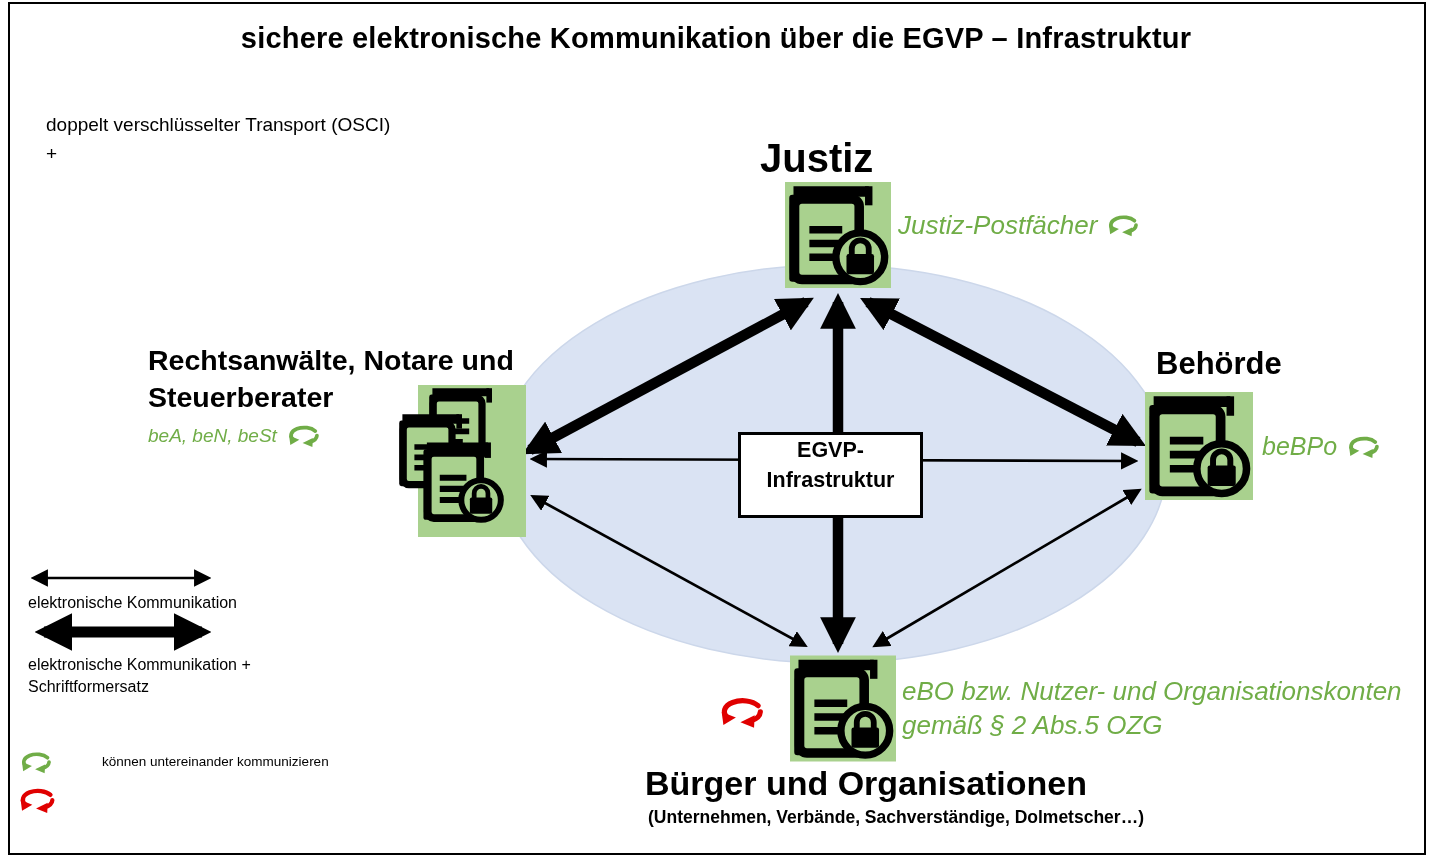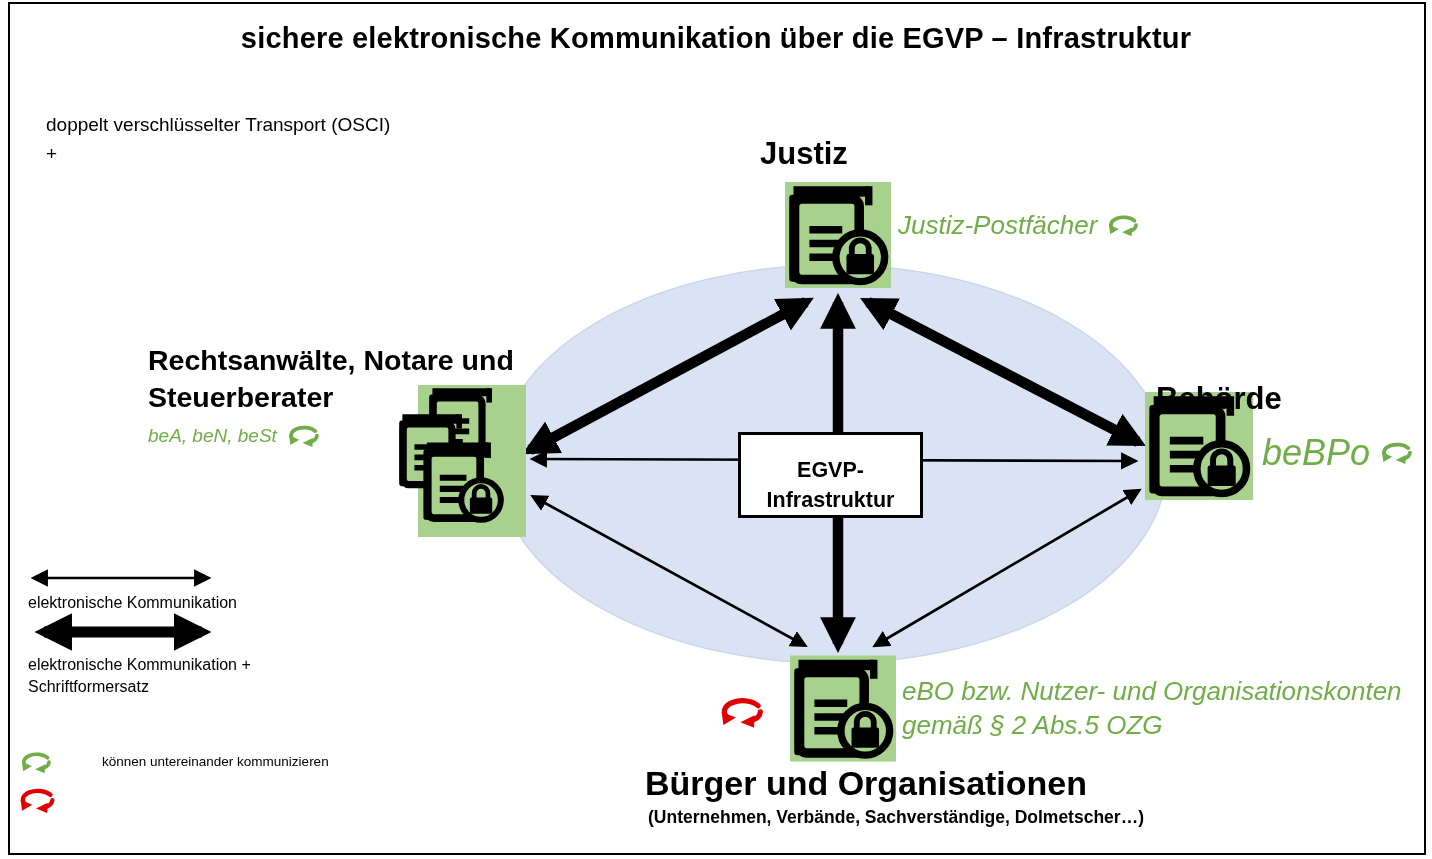--- a/index.html
+++ b/index.html
@@ -7,21 +7,21 @@
   .canvas{position:relative;width:1432px;height:859px;background:#fff;overflow:hidden;}
   .frame{position:absolute;left:8px;top:2px;right:6px;bottom:4px;border:2.5px solid #000;pointer-events:none;}
   .abs{position:absolute;}
   .title{left:0;top:22px;width:100%;text-align:center;font-size:29px;font-weight:700;letter-spacing:.2px;}
   .note{left:30px;top:110px;font-size:19px;line-height:1.55;margin-left:16px;}
   .arrow-layer{left:0;top:0;width:1432px;height:859px;z-index:1;}
   .ellipse-bg{fill:var(--ellipse-blue,#dae3f3);stroke:#ccd7ea;stroke-width:1.5;}
   .node-title{font-weight:700;z-index:4;}
   .green-italic{font-style:italic;color:var(--text-green,#70AD47);z-index:4;display:flex;align-items:center;gap:8px;white-space:nowrap;}
   .hub-box{left:738px;top:432px;width:179px;height:80px;background:#fff;border:3px solid #000;z-index:3;
-           display:flex;flex-direction:column;align-items:center;justify-content:flex-end;
+           display:flex;flex-direction:column;align-items:center;justify-content:flex-start;
            font-weight:700;font-size:21.5px;line-height:1.4;text-align:center;}
   .icon{z-index:2;}
   .bg-green{fill:var(--icon-green,#A9D18E);}
   .book-fill{fill:var(--icon-green,#A9D18E);}
   .sync{display:inline-block;}
   .sync.green{color:var(--text-green,#70AD47);}
   .sync.red{color:var(--alert-red,#E00000);}
   .legend-label{font-size:16px;line-height:1.35;}
   .legend-small{font-size:13.5px;}
   .arrow-line{stroke:#000;}
@@ -80,21 +80,21 @@
   <div class="abs note">
     <div>doppelt verschlüsselter Transport (OSCI)</div>
     <div>+</div>
   </div>
 
   <div class="abs hub-box">
     <div>EGVP-</div>
     <div>Infrastruktur</div>
   </div>
 
-  <div class="abs node-title" style="left:760px;top:136px;font-size:31px;">Justiz</div>
+  <div class="abs node-title" style="left:760px;top:136px;font-size:40px;">Justiz</div>
   <svg class="abs icon" style="left:785px;top:180px;" width="106" height="110" viewBox="0 0 100 100">
     <rect width="100" height="100" class="bg-green"></rect>
     <use href="#book"></use>
       <use href="#lockbadge"></use>
   </svg>
   <div class="abs node-title" style="left:148px;top:342px;font-size:28.5px;line-height:1.3;">
     <div>Rechtsanwälte, Notare und</div>
     <div>Steuerberater</div>
   </div>
 
@@ -113,27 +113,27 @@
   <svg class="abs icon" style="left:388px;top:383px;" width="140" height="162" viewBox="0 0 140 162">
     <rect x="30" y="2" width="108" height="152" class="bg-green"></rect>
     <use href="#book" transform="translate(38,2) scale(0.80)"></use>
     <use href="#book" transform="translate(8,28) scale(0.80)"></use>
     <g transform="translate(32,56) scale(0.86)">
         <use href="#book"></use>
         <use href="#lockbadge"></use>
       </g>
   </svg>
 
-  <div class="abs node-title" style="left:1156px;top:346px;font-size:31px;margin-top:35px;">Behörde</div>
+  <div class="abs node-title" style="left:1156px;top:346px;font-size:31px;">Behörde</div>
   <svg class="abs icon" style="left:1145px;top:390px;" width="108" height="112" viewBox="0 0 100 100">
     <rect width="100" height="100" class="bg-green"></rect>
     <use href="#book"></use>
       <use href="#lockbadge"></use>
   </svg>
-  <div class="abs green-italic" style="left:1262px;top:432px;font-size:36px;">
+  <div class="abs green-italic" style="left:1262px;top:432px;font-size:25px;">
     <span>beBPo</span>
     <svg class="sync green" width="36" height="26" viewBox="0 0 44 30">
         <use href="#sync"></use>
       </svg>
   </div>
 
   <svg class="abs sync red icon" style="left:716px;top:690px;" width="50" height="45" viewBox="0 0 44 30">
       <use href="#sync"></use>
     </svg>
   <svg class="abs icon" style="left:790px;top:652px;" width="106" height="113" viewBox="0 0 100 100">

